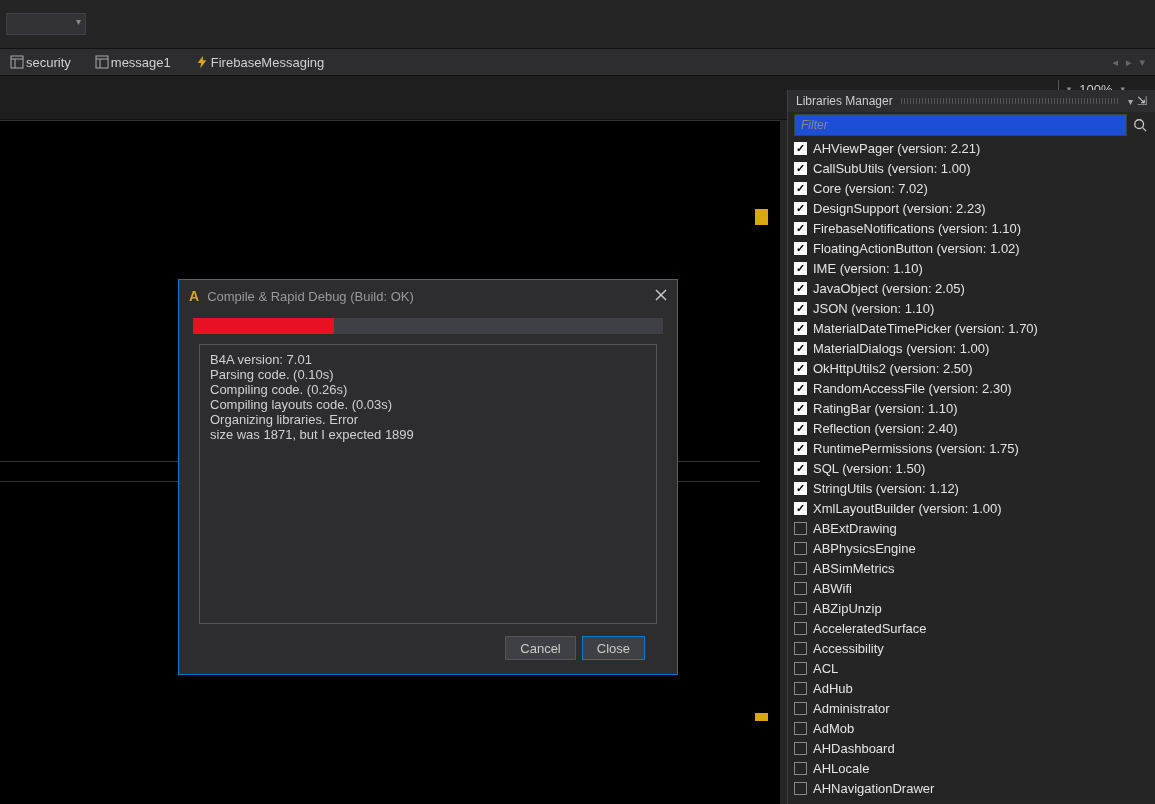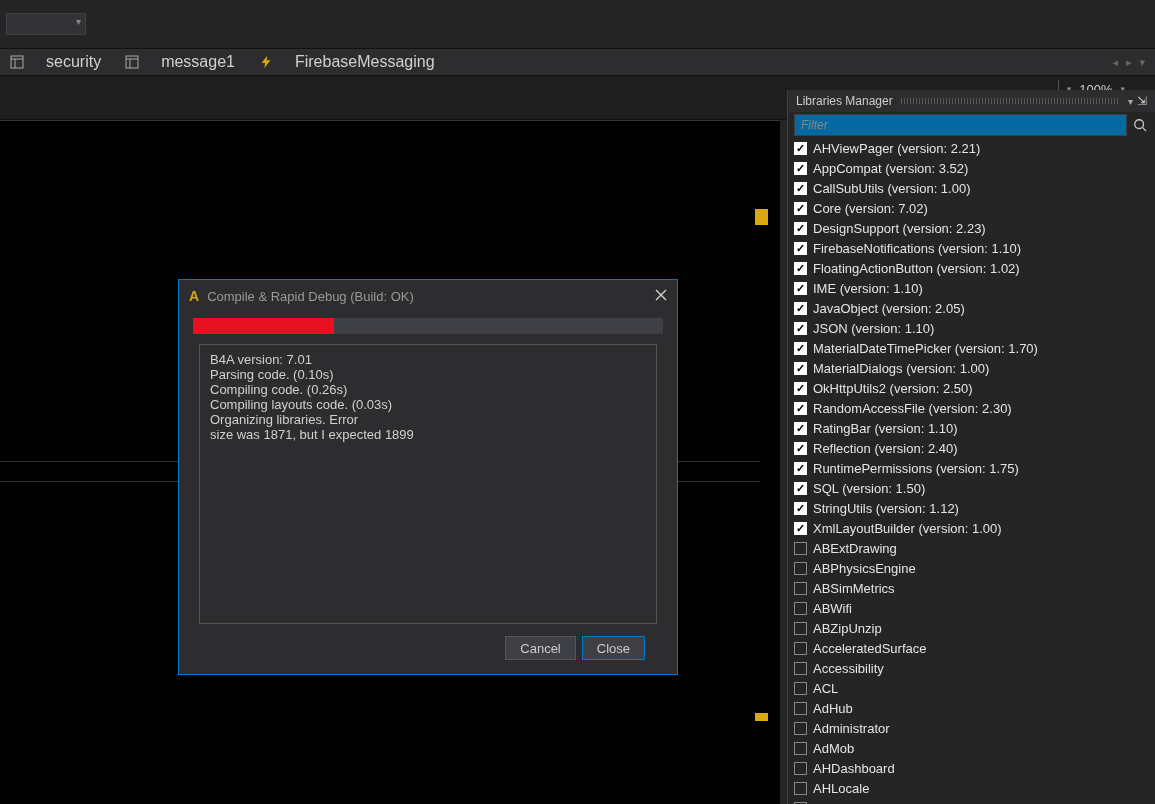--- a/index.html
+++ b/index.html
@@ -10,21 +10,21 @@
   font-size: 13px;
   width: 1155px;
   height: 804px;
   overflow: hidden;
   position: relative;
 }
 .topbar { height: 48px; background: #252526; display:flex; align-items:center; }
 .topbar .combo { width: 80px; height: 22px; background: #333337; border: 1px solid #3f3f46; margin-left: 6px; position: relative; }
 .topbar .combo::after { content:"▾"; position:absolute; right:4px; top:2px; color:#888; font-size:10px;}
 .tabsrow { height: 28px; background: #2d2d30; border-top:1px solid #111; border-bottom:1px solid #111; display:flex; align-items:center; gap:20px; padding-left:10px;}
-.tabitem { display:flex; align-items:center; gap:22px; color:#d0d0d0; font-size:16px;}
+.tabitem { display:flex; align-items:center; gap:2px; color:#d0d0d0; font-size:13px;}
 .tabicon { width:14px; height:14px; display:inline-block; }
 .tabicon.bolt svg { display:block; }
 .tabnav { margin-left:auto; margin-right:8px; display:flex; gap:4px; color:#666; font-size:11px;}
 .tabnav span { padding:0 2px;}
 .docarea { height: 44px; background: #1e1e1e; border-bottom:1px solid #111; display:flex; align-items:flex-start;}
 .docright { margin-left:auto; display:flex; align-items:center; gap:8px; padding-right:30px; padding-top:4px;}
 .docright .combo2 { width:8px; height:18px; border-right:1px solid #555;}
 .docright .zoom { color:#ccc; font-size:13px;}
 .docright .zoomarr { color:#888; font-size:9px;}
 .editor { position:absolute; left:0; top:120px; width:780px; height:684px; background:#000; border-top:1px solid #333;}
@@ -34,21 +34,21 @@
 .editor .yellow.c { top:592px; }
 .editor .hline { position:absolute; left:0; width:760px; height:1px; background:#333;}
 .editor .hline.l1 { top:340px; }
 .editor .hline.l2 { top:360px; }
 .rightpanel { position:absolute; right:0; top:58px; width:368px; height:746px; background:#252526; border-left:1px solid #3f3f46;margin-top:32px;}
 .rp-title { height:22px; background:#2d2d30; display:flex; align-items:center; padding:0 8px; color:#ccc; font-size:12px;}
 .rp-title .grip { flex:1; margin-left:8px; margin-right:8px; height:6px; background:repeating-linear-gradient(90deg,#555 0,#555 1px,transparent 1px,transparent 3px);}
 .rp-title .pinarr { color:#aaa; font-size:10px; margin-right:4px;}
 .rp-title .pin { color:#ccc; font-size:12px;}
 .rp-filter { height:26px; display:flex; align-items:center; padding:4px 6px; gap:4px;}
-.rp-filter input { flex:1; height:22px; background:#0369a1; border:1px solid #3f3f46; color:#ccc; padding:0 6px; font-style:italic; font-size:12px; outline:none;}
+.rp-filter input { flex:1; height:22px; background:#1d4ed8; border:1px solid #3f3f46; color:#ccc; padding:0 6px; font-style:italic; font-size:12px; outline:none;}
 .rp-filter input::placeholder { color:#888; font-style:italic;}
 .rp-filter .srch { width:18px; height:18px; display:flex; align-items:center; justify-content:center;}
 .liblist { overflow:hidden;}
 .libitem { height:20px; display:flex; align-items:center; padding-left:6px; gap:6px; color:#e4e4e4; font-size:13px;}
 .chk { width:13px; height:13px; border:1px solid #888; display:flex; align-items:center; justify-content:center; flex-shrink:0;}
 .chk.checked { background:#fff; border-color:#fff; color:#000;}
 .chk.checked::after { content:"✓"; font-size:11px; line-height:1; color:#000; font-weight:bold;}
 .dialog { position:absolute; left:178px; top:279px; width:500px; height:396px; background:#2d2d30; border:1px solid #007acc; z-index:100;}
 .dlg-title { height:32px; display:flex; align-items:center; padding:0 10px; color:#999;}
 .dlg-title .aicon { color:#d9a810; font-weight:bold; margin-right:8px; font-size:14px;}
@@ -137,24 +137,20 @@
         </svg>
     </span>
   </div>
   <div class="liblist" id="liblist">
       <div class="libitem">
         <span class="chk checked"></span>
         <span>AHViewPager (version: 2.21)</span>
       </div>
       <div class="libitem">
         <span class="chk checked"></span>
-        <span>AppCompat (version: 3.52)</span>
-      </div>
-      <div class="libitem">
-        <span class="chk checked"></span>
         <span>CallSubUtils (version: 1.00)</span>
       </div>
       <div class="libitem">
         <span class="chk checked"></span>
         <span>Core (version: 7.02)</span>
       </div>
       <div class="libitem">
         <span class="chk checked"></span>
         <span>DesignSupport (version: 2.23)</span>
       </div>

